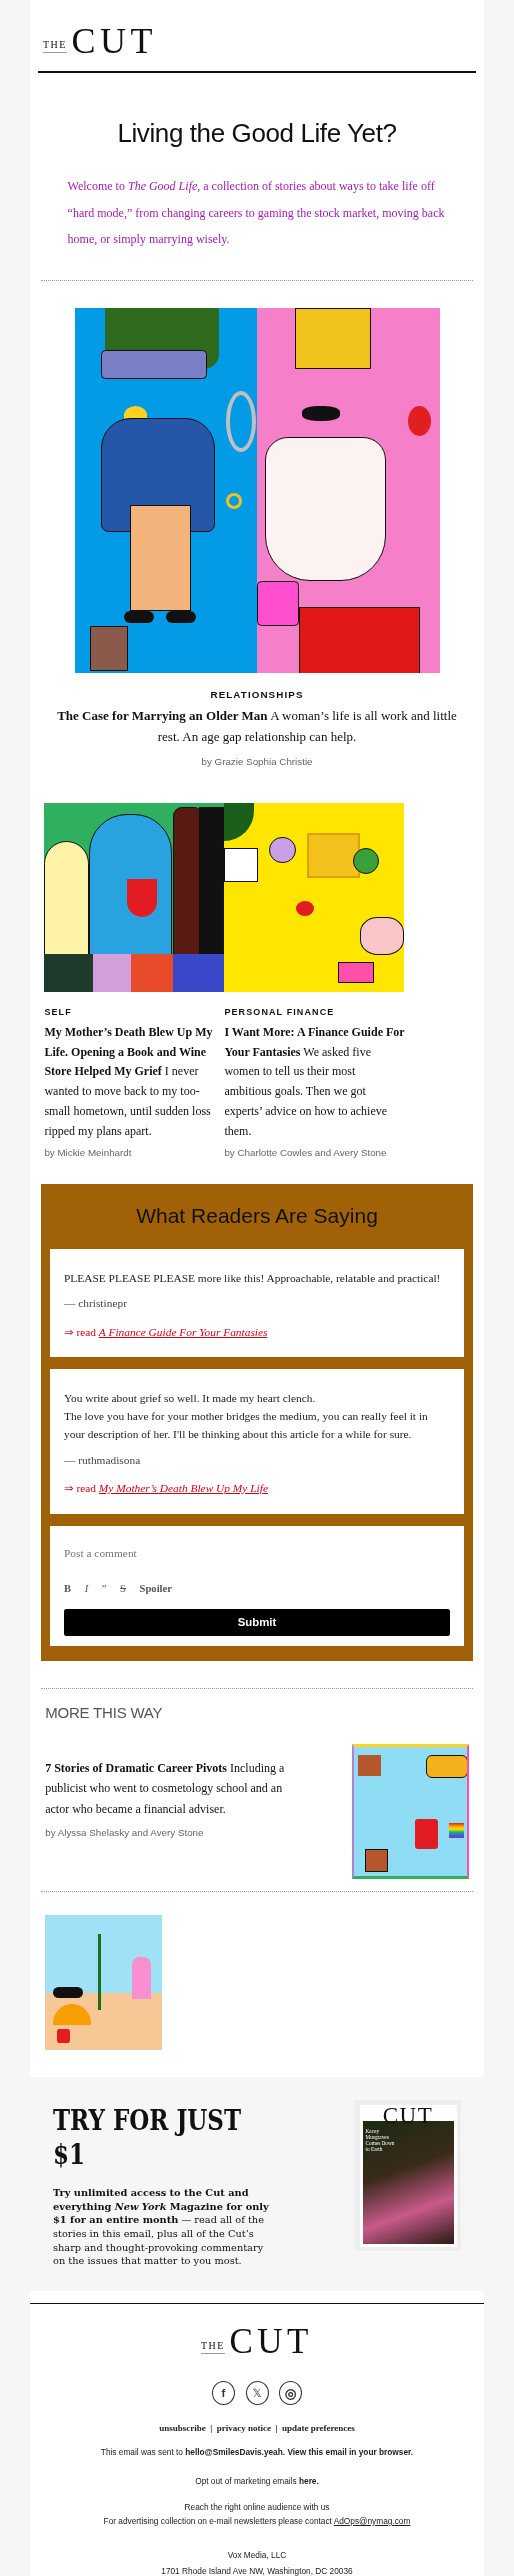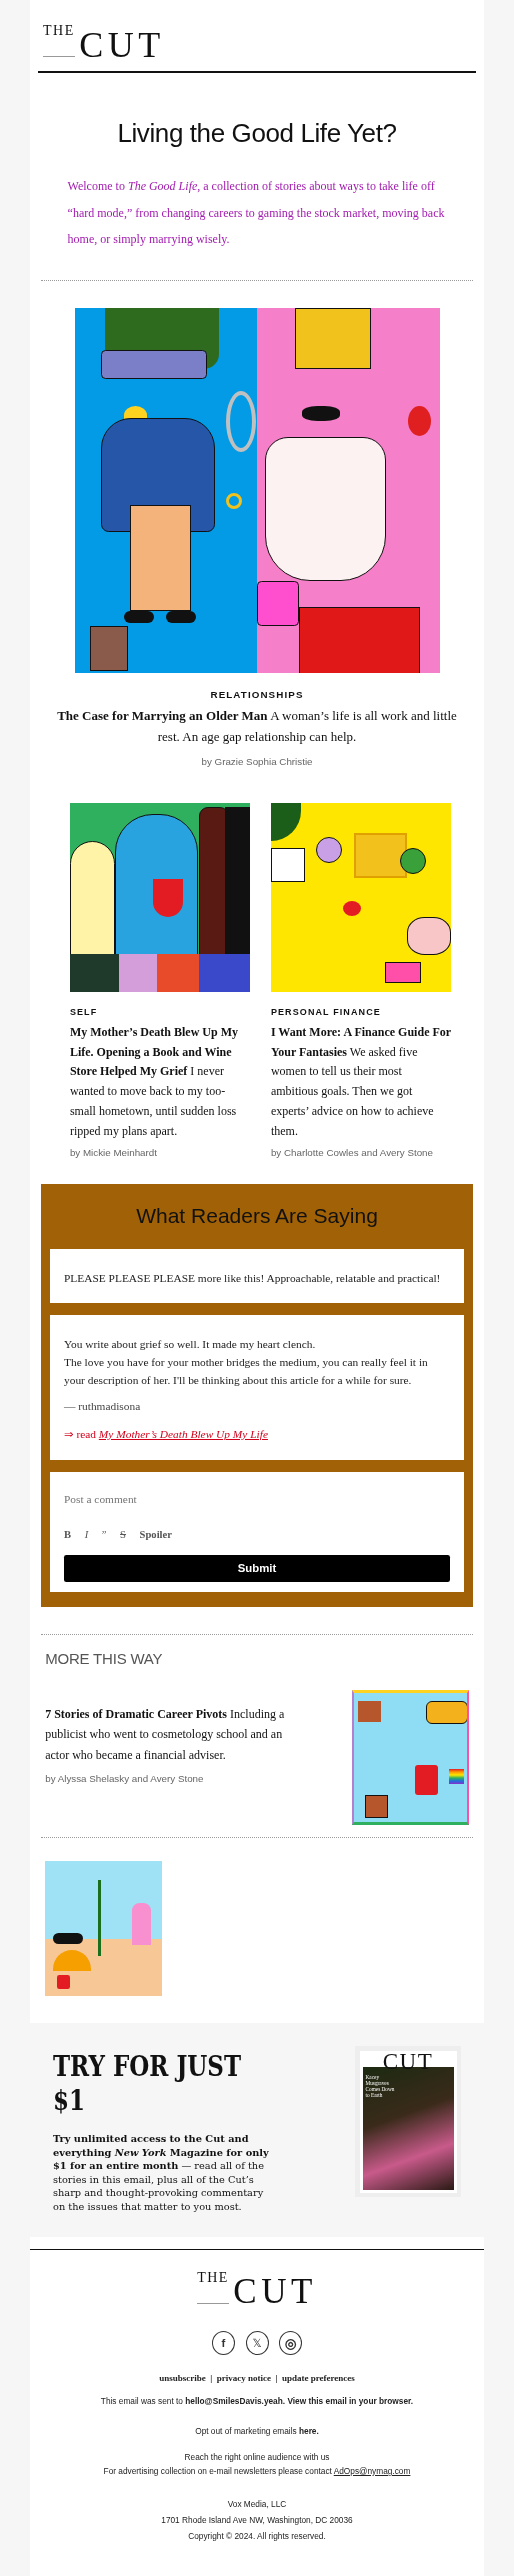--- a/index.html
+++ b/index.html
@@ -3,21 +3,21 @@
 <meta charset="utf-8">
 <style>
   * { box-sizing: border-box; margin: 0; padding: 0; }
   body { background: #f6f6f6; font-family: "DejaVu Serif", serif; color: #111; }
   .wrap { width: 454px; margin: 0 auto; background: #fff; min-height: 2576px; }
   a { color: inherit; }
 
   
   .masthead { height: 71px; padding: 23px 0 0 13px; }
   .logo { display: inline-flex; align-items: flex-end; color: #111; }
-  .logo .the { font-family: "Liberation Serif", serif; font-size: 14px; letter-spacing: 1.5px; border-bottom: 0.8px solid #999; padding-bottom: 17px; margin-right: 4.5px; margin-bottom: 6px; }
+  .logo .the { font-family: "Liberation Serif", serif; font-size: 10px; letter-spacing: 1.5px; border-bottom: 0.8px solid #999; padding-bottom: 2px; margin-right: 4.5px; margin-bottom: 6px; }
   .logo .cut { font-family: "Liberation Serif", serif; font-size: 36px; letter-spacing: 4.5px; line-height: 36px; }
   .rule-black { height: 2.3px; background: #111; margin: 0 7.6px; }
 
   .intro { padding: 45px 30px 27px; }
   .intro h1 { font-family: "Liberation Sans", sans-serif; font-weight: 400; font-size: 26px; text-align: center; letter-spacing: -0.4px; margin-bottom: 24px; }
   .intro p { font-family: "Liberation Serif", serif; font-size: 12px; line-height: 26.5px; color: #a21caf; padding: 0 7.6px; }
   .intro p em { font-style: italic; }
 
   .dotted { border-top: 0.8px dotted #9a9a9a; margin: 0 11.4px; }
 
@@ -28,21 +28,21 @@
   .hero .art .l { flex: 1; background: #039be5; position: relative; }
   .hero .art .r { flex: 1; background: #f57fc8; position: relative; }
   .shape { position: absolute; }
   .cat { font-family: "Liberation Sans", sans-serif; font-weight: 700; font-size: 9.8px; letter-spacing: 1.1px; }
   .hero .cat { text-align: center; margin-top: 16.7px; }
   .hero .blurb { text-align: center; font-family: "Liberation Serif", serif; font-size: 13px; line-height: 21px; padding: 4.5px 27px 0; }
   .blurb b { font-weight: 700; }
   .byline { font-family: "Liberation Sans", sans-serif; font-size: 9.8px; color: #666; }
   .hero .byline { text-align: center; margin-top: 9px; }
 
-  .two { display: flex; gap: 21px; padding: 36px 7.6px 0 7.6px; margin-left: 6.8px; justify-content: center; }
+  .two { display: flex; padding: 36px 7.6px 0 7.6px; margin-left: 6.8px; }
   .two .col { width: 180px; }
   .two .art { width: 180px; height: 189px; }
   .two .cat { margin-top: 15px; font-size: 9px; }
   .two .blurb { font-family: "Liberation Serif", serif; font-size: 12px; line-height: 19.7px; margin-top: 6px; }
   .two .byline { margin-top: 6px; }
 
   
   .readers { background: #a16207; margin: 26px 11.4px 0; padding: 19.7px 9px 15px; }
   .readers h2 { font-family: "Liberation Sans", sans-serif; font-weight: 400; font-size: 21px; text-align: center; margin-bottom: 21px; }
   .card { background: #fff; padding: 19.7px 13.6px 16.7px; margin-bottom: 12px; }
@@ -172,20 +172,22 @@
       <div class="blurb"><b>I Want More: A Finance Guide For Your Fantasies</b><span> We asked five women to tell us their most ambitious goals. Then we got experts’ advice on how to achieve them.</span></div>
       <div class="byline">by Charlotte Cowles and Avery Stone</div>
     </div>
   </section>
 
   <section class="readers">
     <h2>What Readers Are Saying</h2>
 
     <div class="card">
       <p>PLEASE PLEASE PLEASE more like this! Approachable, relatable and practical!</p>
+      <p class="who">— christinepr</p>
+      <p class="readlink"><span>⇒ read </span><a>A Finance Guide For Your Fantasies</a></p>
     </div>
 
     <div class="card">
       <p style="white-space:pre-line">You write about grief so well. It made my heart clench.
 The love you have for your mother bridges the medium, you can really feel it in your description of her. I'll be thinking about this article for a while for sure.</p>
       <p class="who">— ruthmadisona</p>
       <p class="readlink"><span>⇒ read </span><a>My Mother’s Death Blew Up My Life</a></p>
     </div>
 
     <div class="post">

